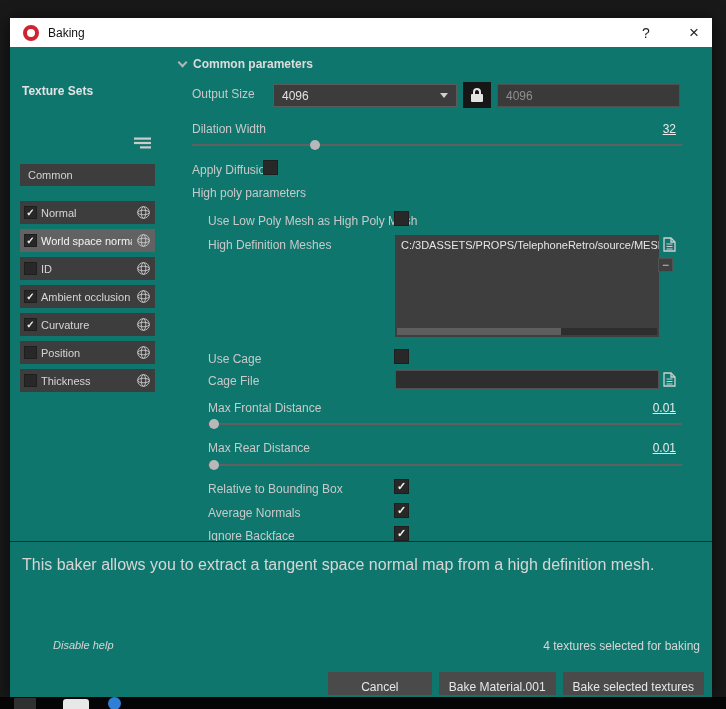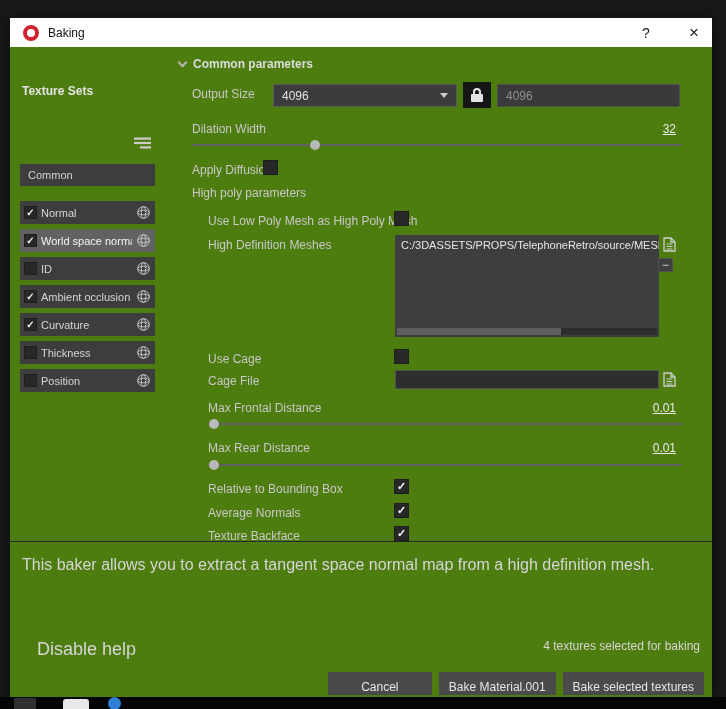--- a/index.html
+++ b/index.html
@@ -1,19 +1,19 @@
 <!DOCTYPE html>
 <html><head>
 <meta charset="utf-8">
 <style>
   * { margin:0; padding:0; box-sizing:border-box; }
   html,body { width:726px; height:709px; }
   body { background:#191919; font-family:"Liberation Sans", sans-serif; position:relative; overflow:hidden; }
 
-  .dialog { position:absolute; left:10px; top:18px; width:702px; height:679px; background:#4d7c0f; box-shadow:0 2px 16px rgba(0,0,0,.65); }
+  .dialog { position:absolute; left:10px; top:18px; width:702px; height:679px; background:#0f766e; box-shadow:0 2px 16px rgba(0,0,0,.65); }
 
   
   .titlebar { position:absolute; left:0; top:0; width:100%; height:29px; background:#ffffff; display:flex; align-items:center; }
   .logo { width:16px; height:16px; border:4px solid #cf2430; border-radius:50%; margin-left:13px; }
   .title { margin-left:9px; font-size:12px; color:#121212; }
   .tb-btn { position:absolute; top:0; width:32px; height:29px; display:flex; align-items:center; justify-content:center; font-size:14px; color:#222; }
   .help-btn { right:50px; }
   .close-btn { right:2px; font-size:17px; }
 
   
@@ -51,21 +51,21 @@
   .hdm-path { padding:4px 6px; font-size:11px; color:#e6e6e6; white-space:nowrap; overflow:hidden; }
   .hdm-scroll-track { position:absolute; left:2px; right:2px; bottom:2px; height:7px; background:#2e2e2e; }
   .hdm-scroll-thumb { position:absolute; left:0; top:0; height:7px; width:63%; background:#5e5e5e; }
   .icon-btn { position:absolute; width:16px; height:16px; display:flex; align-items:center; justify-content:center; }
   .minus-btn { position:absolute; left:488px; top:211px; width:15px; height:14px; background:#3f3f3f; border:1px solid #525252; color:#cfcfcf; font-size:12px; line-height:12px; text-align:center; }
   .cage-input { position:absolute; left:225px; top:323px; width:264px; height:19px; background:#2e2e2e; border:1px solid #515151; color:#dddddd; font-size:11px; padding:0 5px; font-family:inherit; }
 
   
   .footer-divider { position:absolute; left:0; top:523px; width:100%; height:1px; background:#272727; }
   .help-text { position:absolute; left:12px; top:538px; font-size:16px; color:#d6d6d6; }
-  .disable-help { position:absolute; left:27px; top:621px; font-size:18px; color:#d6d6d6; }
+  .disable-help { position:absolute; left:43px; top:621px; font-size:11px; color:#d6d6d6;font-style:italic; }
   .selection-summary { position:absolute; right:12px; top:621px; font-size:12px; color:#d6d6d6; }
   .btn-row { position:absolute; right:8px; top:654px; display:flex; gap:7px; }
   .dlg-btn { background:#4a4a4a; border:none; color:#e6e6e6; font-size:12px; height:23px; min-width:104px; padding:8px 10px; font-family:inherit; }
 
   
   .taskbar { position:absolute; left:0; top:697px; width:726px; height:12px; background:#050505; }
   .tb-icon-dark { position:absolute; left:14px; top:1px; width:22px; height:11px; background:#303030; }
   .tb-icon-white { position:absolute; left:63px; top:2px; width:26px; height:10px; background:#e8e8e8; border-radius:3px 3px 0 0; }
   .tb-icon-blue { position:absolute; left:108px; top:0px; width:13px; height:13px; border-radius:50%; background:#2f7fd6; }
 </style>
@@ -133,30 +133,30 @@
           <span class="cb small checked">✓</span>
           <span class="mesh-label">Curvature</span>
           <span class="mesh-icon"><svg width="15" height="15" viewBox="0 0 16 16">
               <circle cx="8" cy="8" r="6.2" fill="none" stroke="#c8c8c8" stroke-width="1"></circle>
               <ellipse cx="8" cy="8" rx="6.2" ry="2.4" fill="none" stroke="#c8c8c8" stroke-width="1"></ellipse>
               <ellipse cx="8" cy="8" rx="2.4" ry="6.2" fill="none" stroke="#c8c8c8" stroke-width="1"></ellipse>
             </svg></span>
         </div>
         <div class="mesh-row">
           <span class="cb small"></span>
+          <span class="mesh-label">Position</span>
+          <span class="mesh-icon"><svg width="15" height="15" viewBox="0 0 16 16">
+              <circle cx="8" cy="8" r="6.2" fill="none" stroke="#c8c8c8" stroke-width="1"></circle>
+              <ellipse cx="8" cy="8" rx="6.2" ry="2.4" fill="none" stroke="#c8c8c8" stroke-width="1"></ellipse>
+              <ellipse cx="8" cy="8" rx="2.4" ry="6.2" fill="none" stroke="#c8c8c8" stroke-width="1"></ellipse>
+            </svg></span>
+        </div>
+        <div class="mesh-row">
+          <span class="cb small"></span>
           <span class="mesh-label">Thickness</span>
-          <span class="mesh-icon"><svg width="15" height="15" viewBox="0 0 16 16">
-              <circle cx="8" cy="8" r="6.2" fill="none" stroke="#c8c8c8" stroke-width="1"></circle>
-              <ellipse cx="8" cy="8" rx="6.2" ry="2.4" fill="none" stroke="#c8c8c8" stroke-width="1"></ellipse>
-              <ellipse cx="8" cy="8" rx="2.4" ry="6.2" fill="none" stroke="#c8c8c8" stroke-width="1"></ellipse>
-            </svg></span>
-        </div>
-        <div class="mesh-row">
-          <span class="cb small"></span>
-          <span class="mesh-label">Position</span>
           <span class="mesh-icon"><svg width="15" height="15" viewBox="0 0 16 16">
               <circle cx="8" cy="8" r="6.2" fill="none" stroke="#c8c8c8" stroke-width="1"></circle>
               <ellipse cx="8" cy="8" rx="6.2" ry="2.4" fill="none" stroke="#c8c8c8" stroke-width="1"></ellipse>
               <ellipse cx="8" cy="8" rx="2.4" ry="6.2" fill="none" stroke="#c8c8c8" stroke-width="1"></ellipse>
             </svg></span>
         </div>
       </div>
   </div>
 
   <div class="params">
@@ -229,21 +229,21 @@
     <div class="pv-value" style="top:394px;">0.01</div>
     <div class="track" style="left:38px; right:30px; top:417px;"></div>
     <div class="handle" style="left:39px; top:413px;"></div>
 
     <div class="pv-label" style="left:38px; top:435px;">Relative to Bounding Box</div>
     <div class="cb checked" style="position:absolute; left:224px; top:432px;">✓</div>
 
     <div class="pv-label" style="left:38px; top:459px;">Average Normals</div>
     <div class="cb checked" style="position:absolute; left:224px; top:456px;">✓</div>
 
-    <div class="pv-label" style="left:38px; top:482px;">Texture Backface</div>
+    <div class="pv-label" style="left:38px; top:482px;">Ignore Backface</div>
     <div class="cb checked" style="position:absolute; left:224px; top:479px;">✓</div>
   </div>
 
   <div class="footer-divider"></div>
   <div class="help-text">This baker allows you to extract a tangent space normal map from a high definition mesh.</div>
   <div class="disable-help">Disable help</div>
   <div class="selection-summary">4 textures selected for baking</div>
   <div class="btn-row">
       <button class="dlg-btn">Cancel</button>
       <button class="dlg-btn">Bake Material.001</button>

